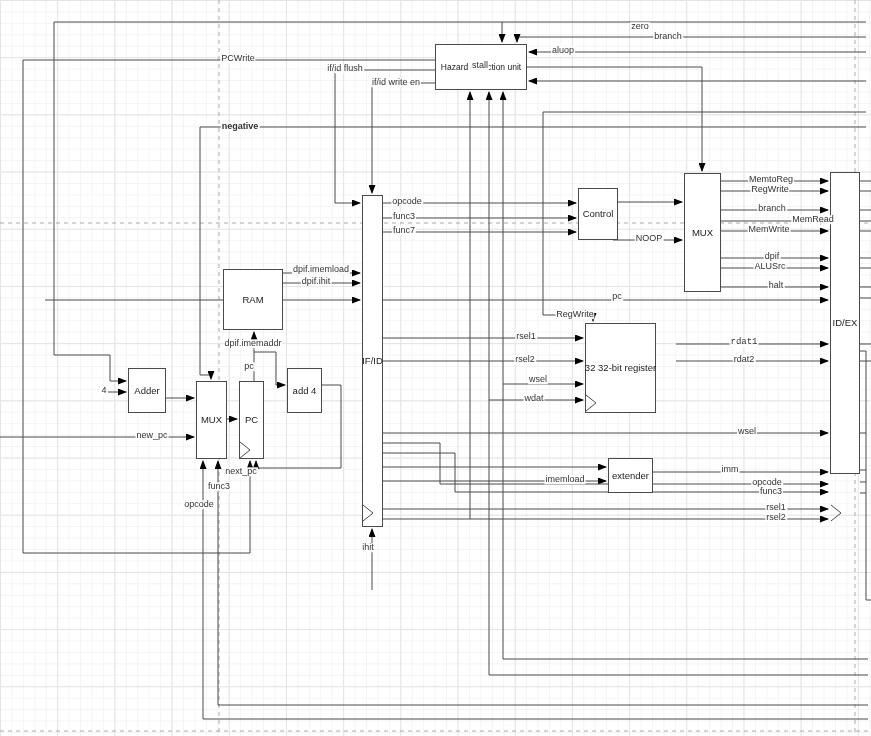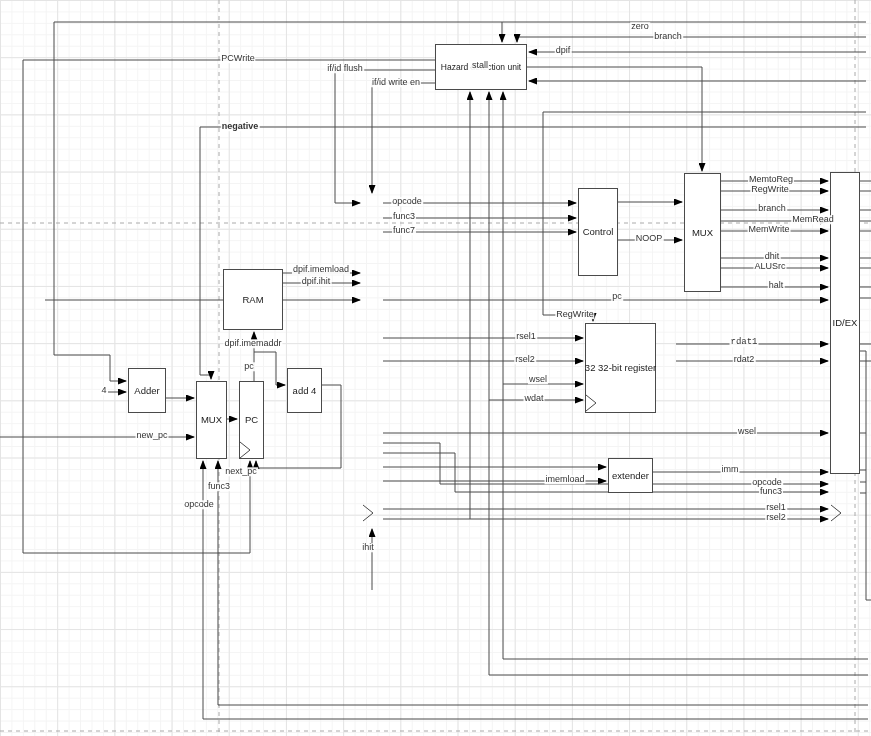--- a/index.html
+++ b/index.html
@@ -120,40 +120,43 @@
         <polyline points="860,470 866,470" fill="none" stroke="#4a4a4a" stroke-width="1"></polyline>
         <polyline points="860,482 866,482" fill="none" stroke="#4a4a4a" stroke-width="1"></polyline>
         <polyline points="860,493 866,493" fill="none" stroke="#4a4a4a" stroke-width="1"></polyline>
       </g>
   </svg>
 
   <div id="block-layer">
       <div class="block small-label" style="left: 435px; top: 44px; width: 92px; height: 46px;">
         <span>Hazard detection unit</span>
       </div>
-      <div class="block" style="left: 578px; top: 188px; width: 40px; height: 88px;">
+      <div class="block" style="left: 578px; top: 188px; width: 40px; height: 52px;">
         <span>Control</span>
       </div>
       <div class="block" style="left: 684px; top: 173px; width: 37px; height: 119px;">
         <span>MUX</span>
       </div>
       <div class="block" style="left: 223px; top: 269px; width: 60px; height: 61px;">
         <span>RAM</span>
       </div>
       <div class="block" style="left: 128px; top: 368px; width: 38px; height: 45px;">
         <span>Adder</span>
       </div>
       <div class="block" style="left: 196px; top: 381px; width: 31px; height: 78px;">
         <span>MUX</span>
       </div>
       <div class="block" style="left: 239px; top: 381px; width: 25px; height: 78px;">
         <span>PC</span>
       </div>
       <div class="block" style="left: 287px; top: 368px; width: 35px; height: 45px;">
         <span>add 4</span>
+      </div>
+      <div class="block" style="left: 362px; top: 195px; width: 21px; height: 332px;">
+        <span>IF/ID</span>
       </div>
       <div class="block" style="left: 585px; top: 323px; width: 71px; height: 90px;">
         <span>32 32-bit register</span>
       </div>
       <div class="block" style="left: 608px; top: 458px; width: 45px; height: 35px;">
         <span>extender</span>
       </div>
       <div class="block" style="left: 830px; top: 172px; width: 30px; height: 302px;">
         <span>ID/EX</span>
       </div>
@@ -162,36 +165,36 @@
   <svg id="clock-layer" class="layer" width="871" height="736" viewBox="0 0 871 736">
       <path d="M 240,442 L 250,450 L 240,458" fill="none" stroke="#4a4a4a" stroke-width="1"></path>
       <path d="M 363,505 L 373,513 L 363,521" fill="none" stroke="#4a4a4a" stroke-width="1"></path>
       <path d="M 586,395 L 596,403 L 586,411" fill="none" stroke="#4a4a4a" stroke-width="1"></path>
       <path d="M 831,505 L 841,513 L 831,521" fill="none" stroke="#4a4a4a" stroke-width="1"></path>
     </svg>
 
   <div id="label-layer">
       <span class="wire-label" style="left: 640px; top: 27px;">zero</span>
       <span class="wire-label" style="left: 668px; top: 37px;">branch</span>
-      <span class="wire-label" style="left: 563px; top: 51px;">dpif</span>
+      <span class="wire-label" style="left: 563px; top: 51px;">aluop</span>
       <span class="wire-label" style="left: 480px; top: 66px;">stall</span>
       <span class="wire-label" style="left: 238px; top: 59px;">PCWrite</span>
       <span class="wire-label" style="left: 345px; top: 69px;">if/id flush</span>
       <span class="wire-label" style="left: 396px; top: 83px;">if/id write en</span>
       <span class="wire-label" style="left: 240px; top: 127px; font-weight: bold;">negative</span>
       <span class="wire-label" style="left: 407px; top: 202px;">opcode</span>
       <span class="wire-label" style="left: 404px; top: 217px;">func3</span>
       <span class="wire-label" style="left: 404px; top: 231px;">func7</span>
       <span class="wire-label" style="left: 649px; top: 239px;">NOOP</span>
       <span class="wire-label" style="left: 771px; top: 180px;">MemtoReg</span>
       <span class="wire-label" style="left: 770px; top: 190px;">RegWrite</span>
       <span class="wire-label" style="left: 772px; top: 209px;">branch</span>
       <span class="wire-label" style="left: 769px; top: 220px; margin-left: 44px;">MemRead</span>
       <span class="wire-label" style="left: 769px; top: 230px;">MemWrite</span>
-      <span class="wire-label" style="left: 772px; top: 257px;">dhit</span>
+      <span class="wire-label" style="left: 772px; top: 257px;">dpif</span>
       <span class="wire-label" style="left: 770px; top: 267px;">ALUSrc</span>
       <span class="wire-label" style="left: 776px; top: 286px;">halt</span>
       <span class="wire-label" style="left: 617px; top: 297px;">pc</span>
       <span class="wire-label" style="left: 575px; top: 315px;">RegWrite</span>
       <span class="wire-label" style="left: 526px; top: 337px;">rsel1</span>
       <span class="wire-label" style="left: 525px; top: 360px;">rsel2</span>
       <span class="wire-label" style="left: 538px; top: 380px;">wsel</span>
       <span class="wire-label" style="left: 534px; top: 399px;">wdat</span>
       <span class="wire-label" style="left: 744px; top: 343px; font-family: Liberation Mono, monospace;">rdat1</span>
       <span class="wire-label" style="left: 744px; top: 360px;">rdat2</span>

